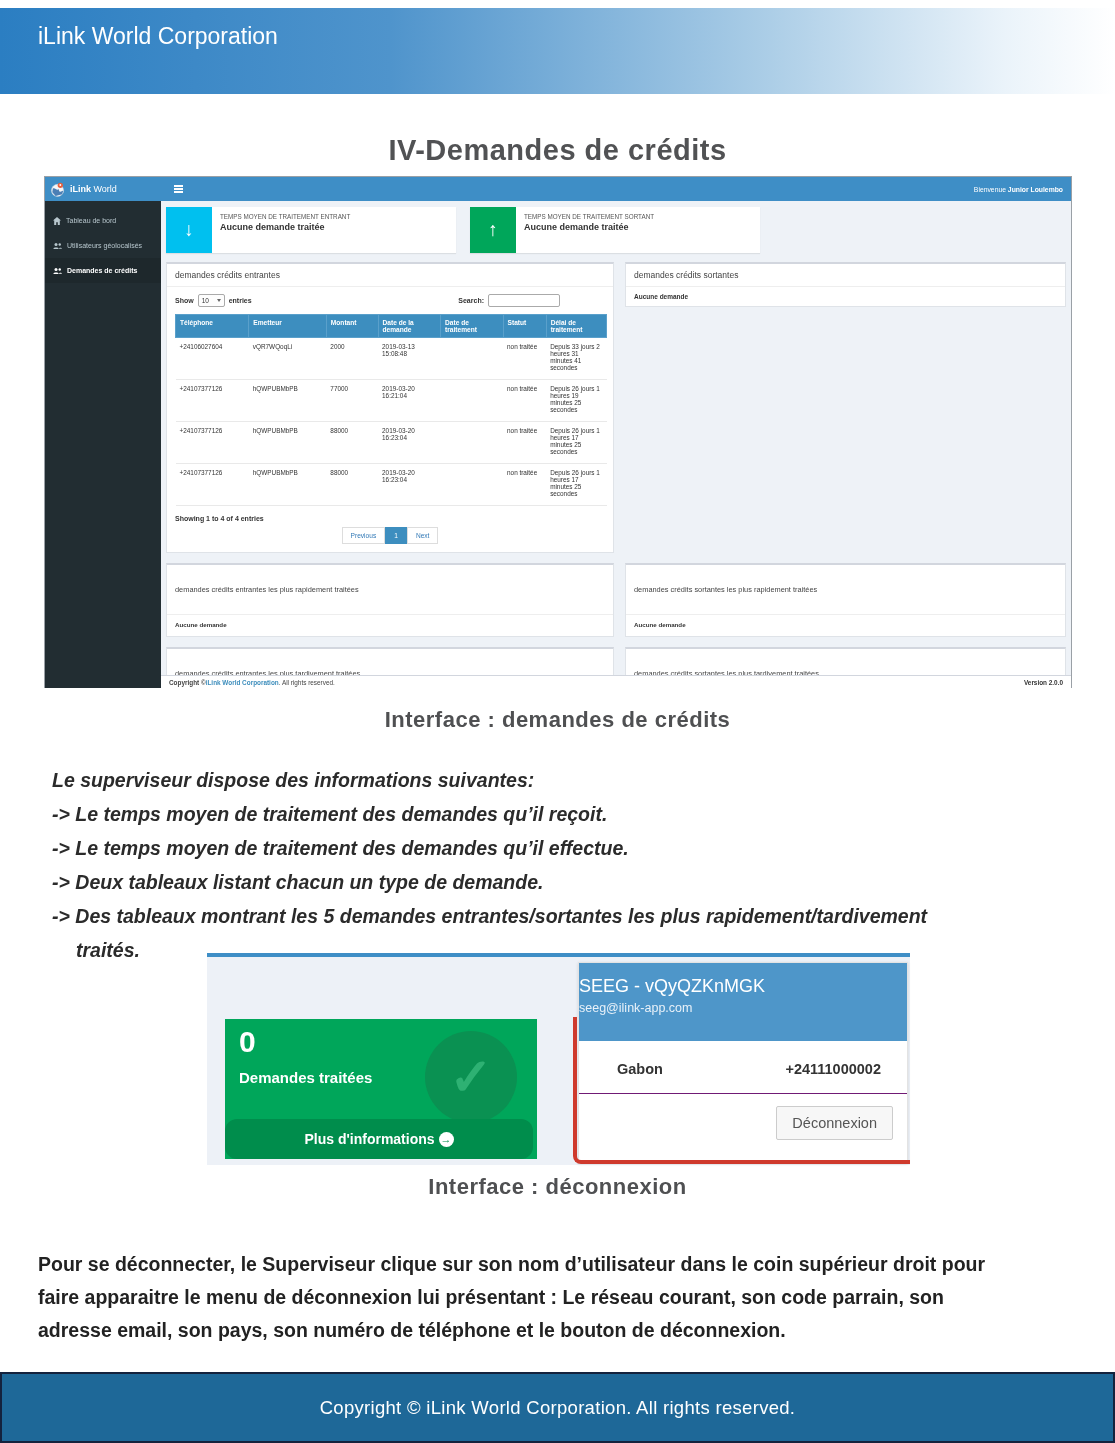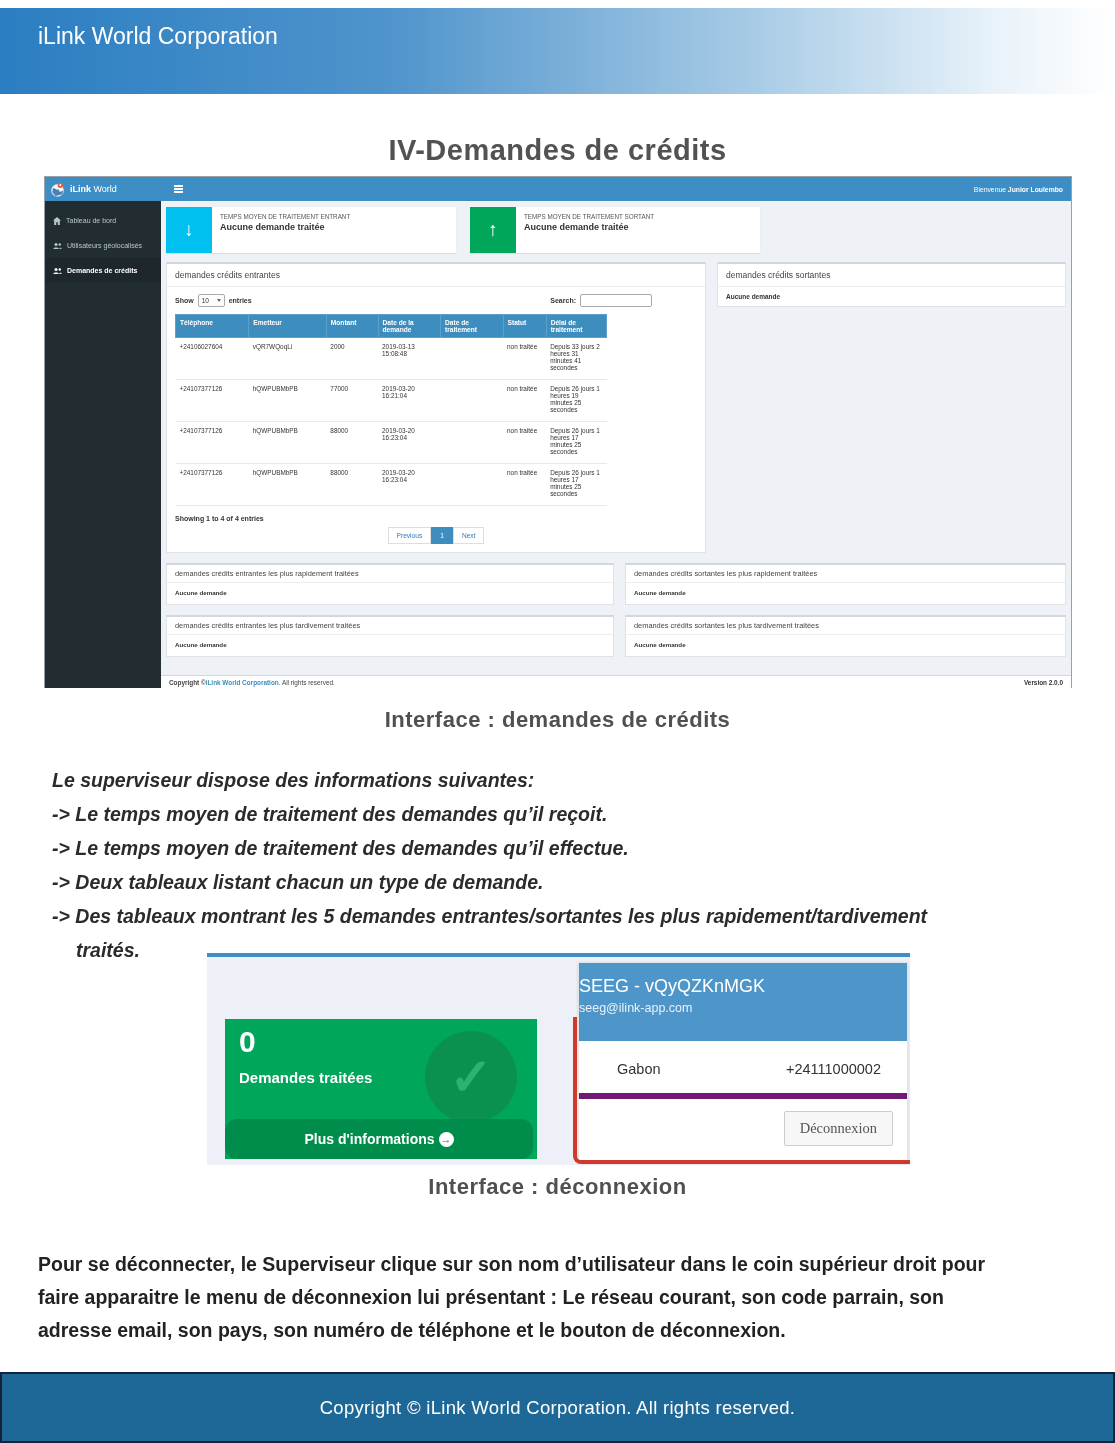--- a/index.html
+++ b/index.html
@@ -41,21 +41,21 @@
   .cards-row { display:flex; gap:14px; margin-bottom:9px; }
   .info-card { width:290px; height:46px; background:#fff; display:flex; box-shadow:0 1px 1px rgba(0,0,0,.08); }
   .card-icon { width:46px; height:46px; color:#fff; font-size:19px; display:flex; align-items:center; justify-content:center; }
   .card-icon-0 { background:#00c0ef; } .card-icon-1 { background:#00a65a; }
   .card-text { padding:6px 8px; overflow:hidden; }
   .card-label { font-size:6.3px; color:#555; white-space:nowrap; }
   .card-value { font-size:9px; font-weight:bold; color:#333; margin-top:2px; }
 
   .panels-row { display:flex; gap:11px; align-items:flex-start; }
   .panel { background:#fff; border:1px solid #dfe3e8; border-top:2px solid #d2d6de; }
-  .panel-left { width:540px; padding-bottom:8px; }
+  .panel-left { width:448px; padding-bottom:8px; }
   .panel-right { flex:1; }
   .panel-title { padding:6px 8px; font-size:8.5px; color:#444; border-bottom:1px solid #eee; }
   .panel-empty { padding:6px 8px; font-size:6.5px; font-weight:bold; color:#333; }
 
   .controls { display:flex; align-items:center; padding:7px 8px 5px 8px; font-size:7px; font-weight:bold; color:#333; }
   .entries-select { width:27px; height:13px; border:1px solid #aaa; border-radius:2px; margin:0 4px;
     display:flex; align-items:center; justify-content:space-between; padding:0 3px; font-weight:normal; font-size:6.5px; background:#fdfdfd; cursor:pointer; }
   .sel-arrow { width:0; height:0; border-left:2.5px solid transparent; border-right:2.5px solid transparent; border-top:3px solid #666; }
   .search-wrap { margin-left:auto; margin-right:45px; display:flex; align-items:center; gap:4px; }
   .search-input { width:72px; height:13px; border:1px solid #aaa; border-radius:2px; font-size:7px; padding:0 3px; }
@@ -68,21 +68,21 @@
 
   .summary { font-size:7px; font-weight:bold; color:#333; padding:9px 8px 2px 8px; }
   .pager { display:flex; justify-content:center; margin-top:3px; }
   .page-btn { border:1px solid #ddd; background:#fff; color:#337ab7; font-size:6.6px; padding:4px 8px; cursor:pointer; }
   .page-btn.current { background:#3d8ebf; border-color:#3d8ebf; color:#fff; }
 
   .mini-rows { margin-top:10px; display:flex; flex-direction:column; gap:10px; }
   .mini-row { display:flex; gap:11px; }
   .mini-panel { background:#fff; border:1px solid #dfe3e8; border-top:2px solid #d2d6de; }
   .mini-left { width:448px; } .mini-right { flex:1; }
-  .mini-title { padding:4px 8px; font-size:7.4px; color:#444; border-bottom:1px solid #eee; }
+  .mini-title { padding:20px 8px; font-size:7.4px; color:#444; border-bottom:1px solid #eee; }
   .mini-empty { padding:6px 8px 8px 8px; font-size:6.2px; font-weight:bold; color:#333; }
 
   .shot-footer { position:absolute; left:0; right:0; bottom:0; height:13px; background:#fff;
     border-top:1px solid #d2d6de; display:flex; align-items:center; padding:0 8px; font-size:6.4px; color:#444; }
   .shot-footer .bold { font-weight:bold; }
   .shot-footer a { color:#3c8dbc; font-weight:bold; text-decoration:none; cursor:pointer; }
   .shot-footer .version { margin-left:auto; font-weight:bold; color:#333; }
 
   
   .info-block { position:absolute; top:763px; left:52px; width:935px;
@@ -102,23 +102,23 @@
   .gc-footer { position:absolute; left:0; right:4px; bottom:0; height:40px; background:#008d4c;
     display:flex; align-items:center; justify-content:center; gap:4px; font-size:14px; font-weight:bold; cursor:pointer;border-radius:12px; }
   .gc-arrow { width:15px; height:15px; border-radius:50%; background:#fff; color:#008d4c;
     display:flex; align-items:center; justify-content:center; font-size:11px; font-weight:bold; }
   .dropdown { position:absolute; left:371px; top:5px; width:330px; height:201px; background:#fff;
     border:1px solid #e3e3e3; box-shadow:0 1px 3px rgba(0,0,0,.12); }
   .dd-header { height:78px; background:#4e96c9; color:#fff; padding-top:13px; }
   .dd-title { font-size:18px; }
   .dd-email { font-size:12.5px; margin-top:4px; color:#e8f1f9; }
   .dd-row { display:flex; justify-content:space-between; padding:20px 26px 16px 38px;
-    font-size:14.5px; font-weight:normal; color:#333; border-bottom:6px solid #701a75; }
+    font-size:14.5px; font-weight:bold; color:#333; border-bottom:1px solid #701a75; }
   .dd-actions { display:flex; justify-content:flex-end; padding:12px 14px; }
-  .logout-btn { font-family:Liberation Serif, serif; font-size:14.5px; color:#555; background:#f7f7f7;
+  .logout-btn { font-family:Liberation Sans, sans-serif; font-size:14.5px; color:#555; background:#f7f7f7;
     border:1px solid #ccc; border-radius:2px; padding:8px 15px; cursor:pointer; }
   .red-annotation { position:absolute; left:366px; top:60px; width:337px; height:147px;
     border-left:4px solid #cf3a2d; border-bottom:4px solid #cf3a2d; border-bottom-left-radius:8px; pointer-events:none; }
 
   
   .para { position:absolute; top:1248px; left:38px; width:960px;
     font-size:19.5px; font-weight:bold; color:#222; line-height:33px; }
   .page-footer { position:absolute; top:1372px; left:0; width:1115px; height:71px;
     background:#1e6898; border:2px solid #14223d; color:#fff; display:flex; align-items:center; justify-content:center;
     font-size:18.5px; letter-spacing:.3px; }

